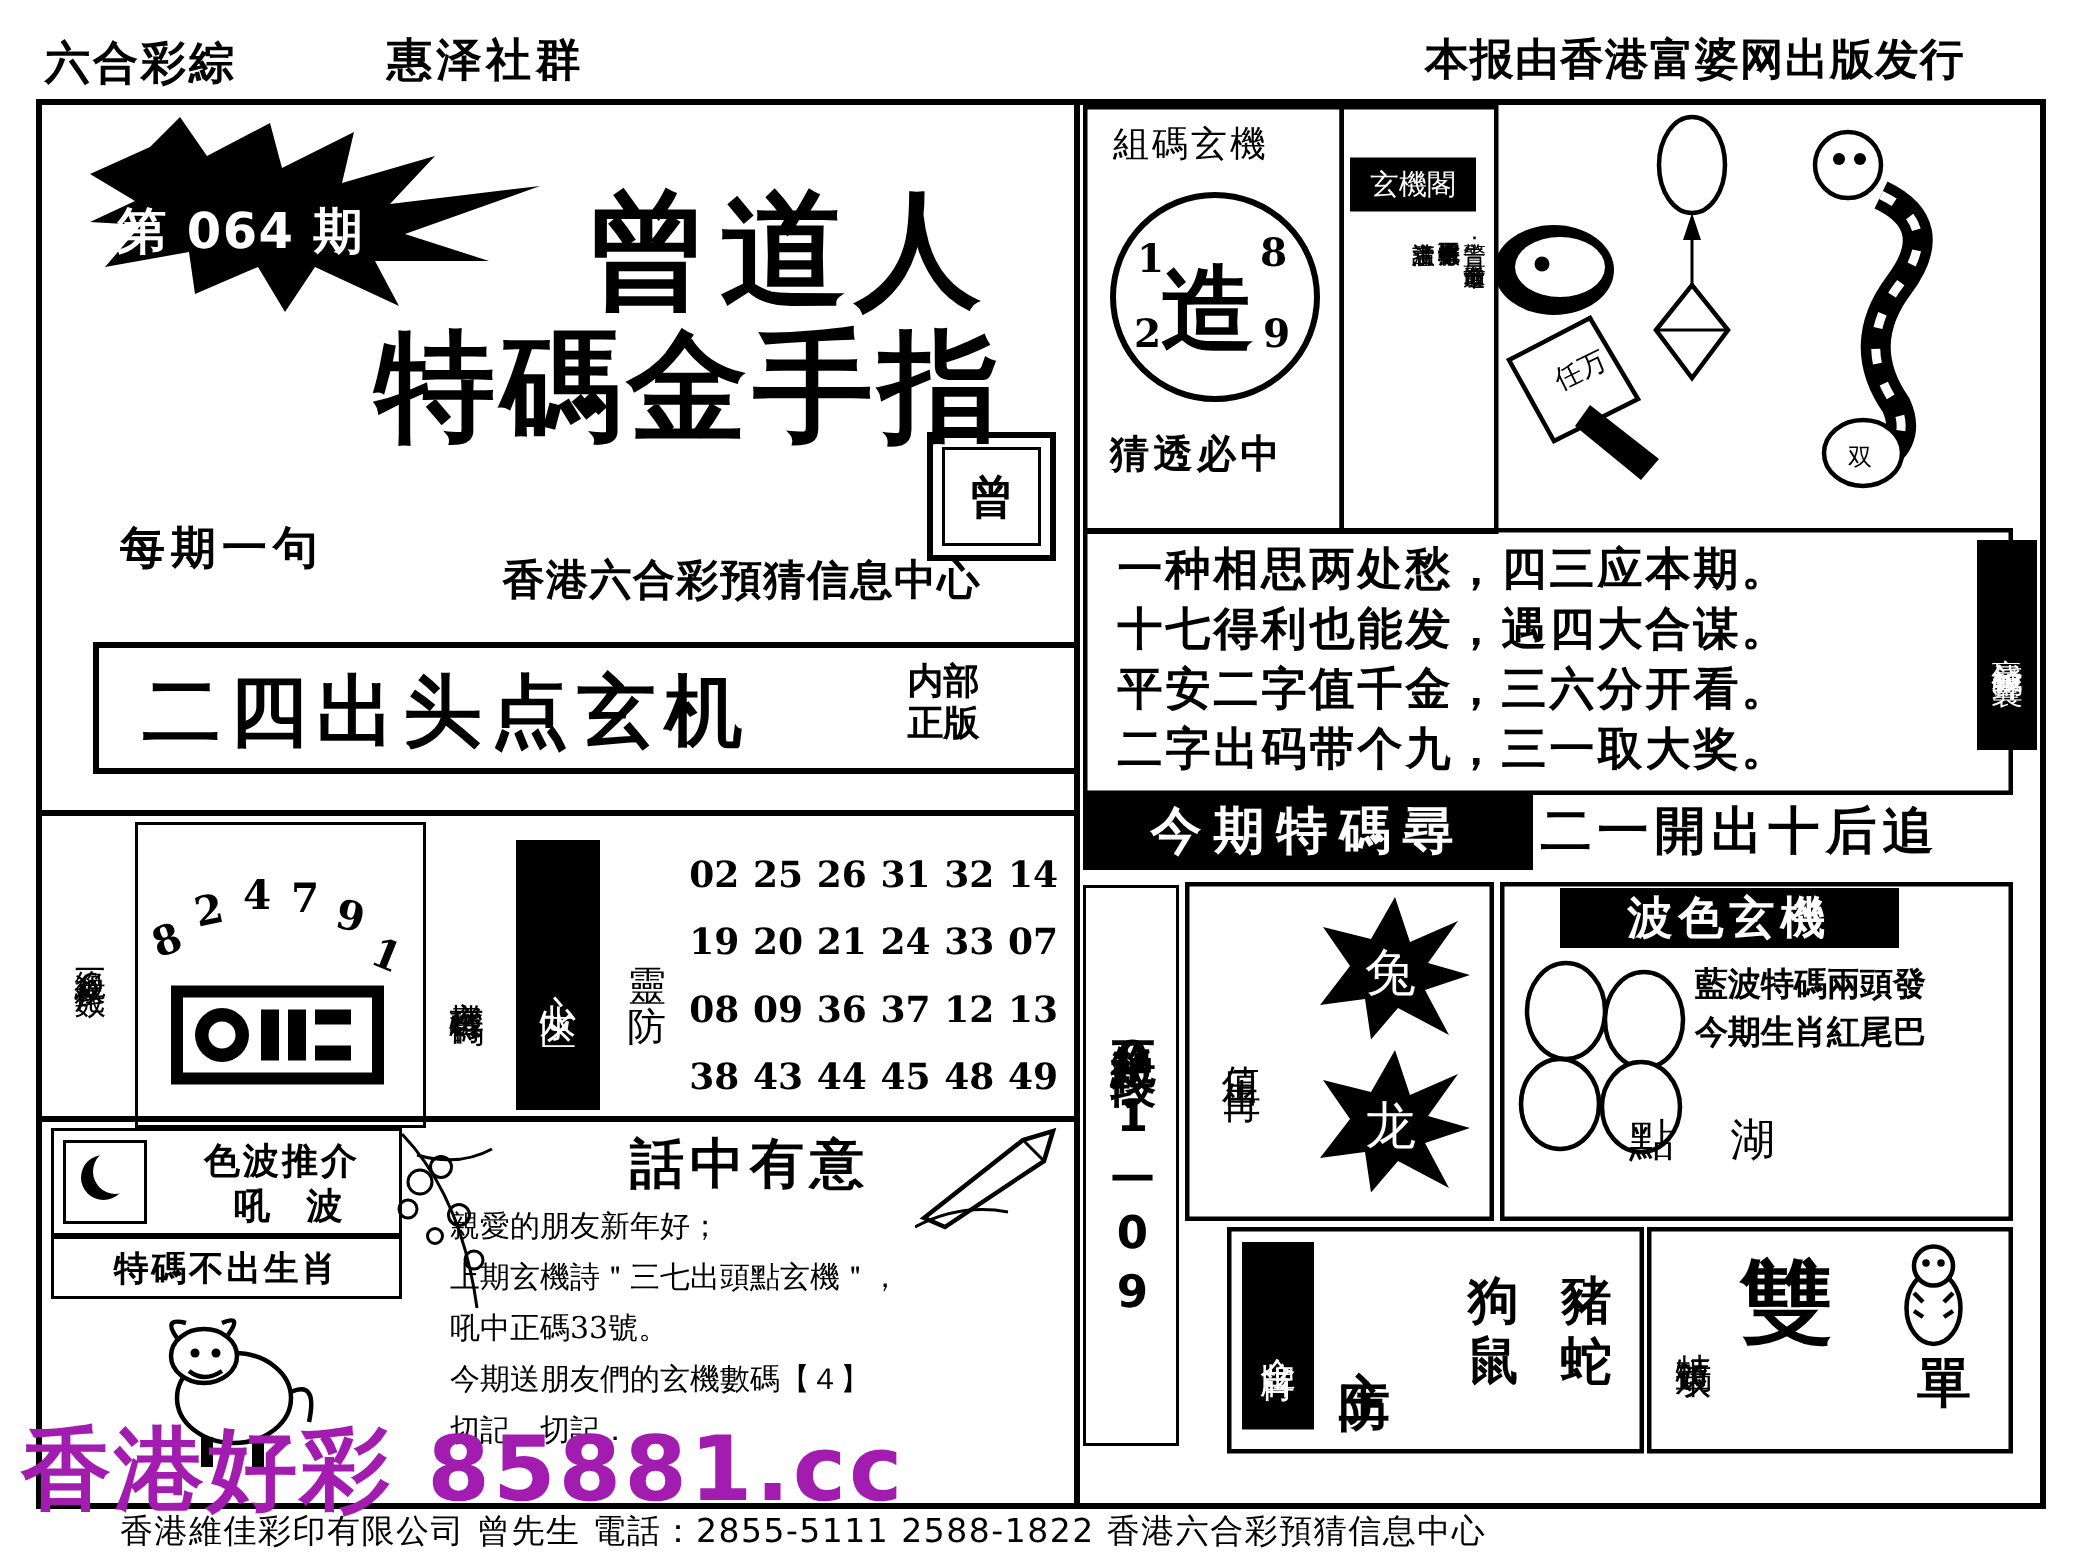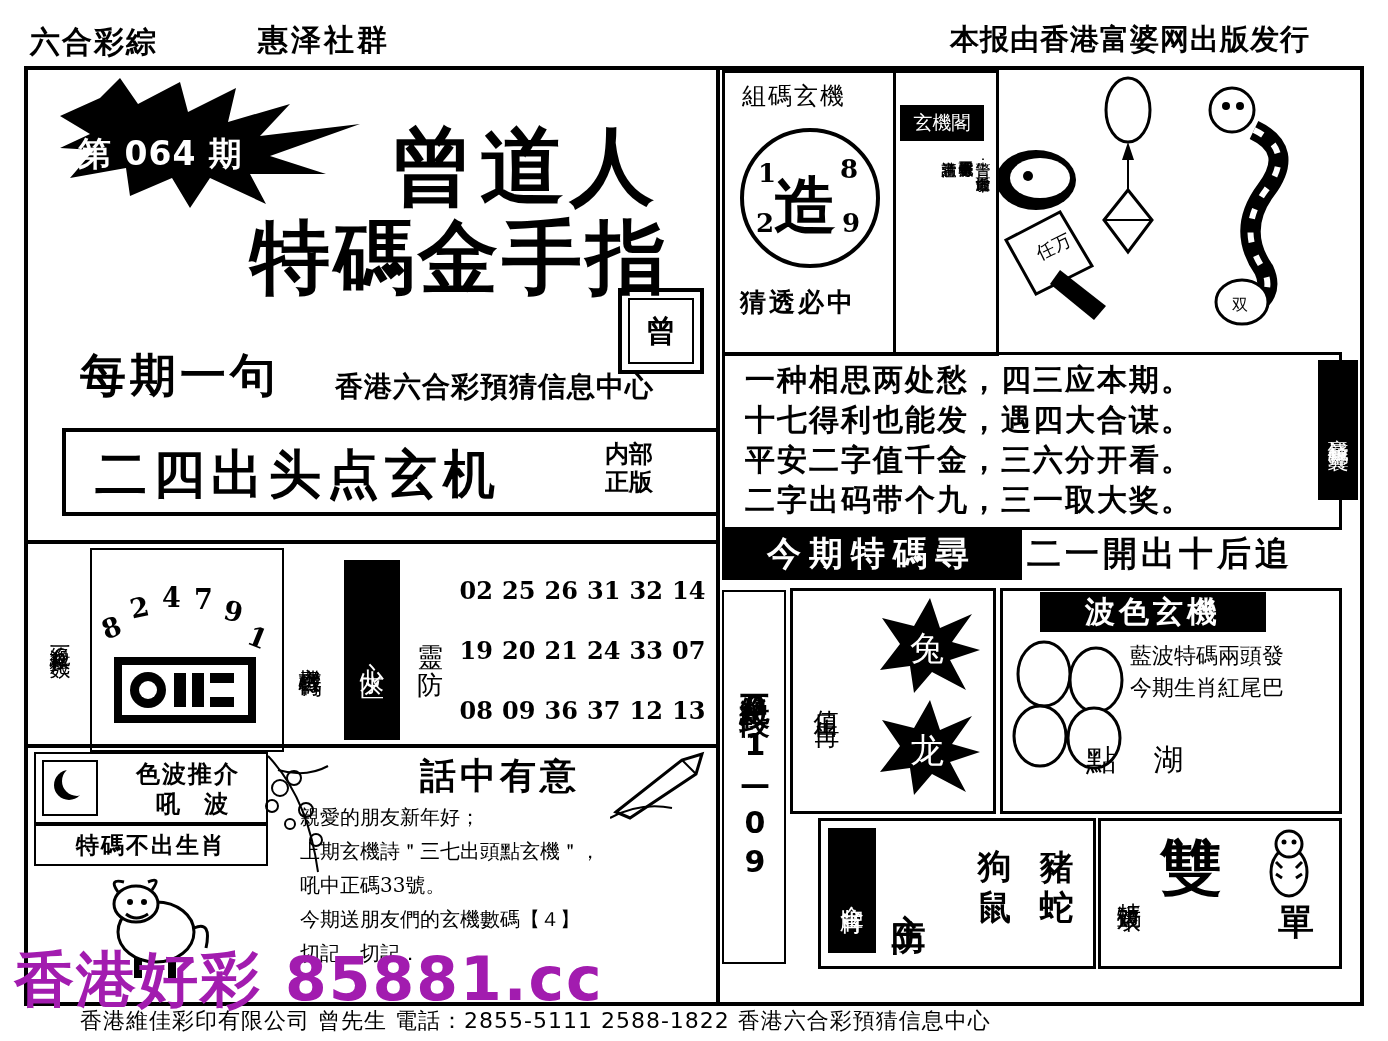--- a/index.html
+++ b/index.html
@@ -19,21 +19,21 @@
   
   #starburst{left:60px;top:78px;width:300px;height:130px;}
   #issue{left:78px;top:132px;font-size:33px;font-weight:bold;color:#fff;letter-spacing:1px;z-index:5;}
   #title1{left:390px;top:110px;font-size:84px;font-weight:bold;letter-spacing:6px;
           font-family:"DejaVu Serif","Liberation Serif",serif;}
   #title2{left:250px;top:205px;font-size:80px;font-weight:bold;letter-spacing:4px;
           font-family:"DejaVu Serif","Liberation Serif",serif;}
   #seal{left:618px;top:288px;width:78px;height:78px;border:4px solid #000;}
   #seal .inner{position:absolute;left:6px;top:6px;right:6px;bottom:6px;border:2px solid #000;
     display:flex;align-items:center;justify-content:center;font-size:30px;font-weight:bold;}
-  #meiqi{left:80px;top:345px;font-size:46px;font-weight:bold;letter-spacing:4px;
+  #meiqi{left:80px;top:345px;font-size:30px;font-weight:bold;letter-spacing:4px;
          font-family:"DejaVu Serif","Liberation Serif",serif;}
   #center-name{left:335px;top:368px;font-size:28px;font-weight:bold;letter-spacing:1px;}
   #bigbox{left:62px;top:428px;width:650px;height:80px;border:4px solid #000;}
   #bigtext{left:95px;top:440px;font-size:52px;font-weight:bold;letter-spacing:6px;
            font-family:"DejaVu Serif","Liberation Serif",serif;}
   #neibu{left:605px;top:440px;font-size:24px;font-weight:bold;line-height:28px;text-align:center;}
   
   #jssw{left:34px;top:552px;width:52px;height:190px;font-size:21px;line-height:26px;text-align:center;padding-top:4px;}
   #numcloud{left:90px;top:548px;width:190px;height:200px;border:2px solid #000;}
   #digits{left:96px;top:578px;width:180px;height:70px;}
@@ -86,21 +86,21 @@
   #jsyd{left:722px;top:590px;width:60px;height:370px;border:2px solid #000;}
   #jsyd .t{writing-mode:vertical-rl;text-orientation:upright;font-size:30px;font-weight:bold;letter-spacing:4px;margin:10px auto;}
   #zrsx-box{left:790px;top:588px;width:200px;height:220px;border:3px solid #000;}
   #zrsx{left:800px;top:598px;width:54px;height:200px;font-size:26px;line-height:30px;text-align:center;}
   #star1{left:880px;top:598px;width:100px;height:95px;}
   #star2{left:880px;top:700px;width:100px;height:95px;}
   #bose-box{left:1000px;top:588px;width:336px;height:220px;border:3px solid #000;}
   #bose{left:1040px;top:592px;width:226px;height:40px;background:#000;color:#fff;font-size:30px;
         font-weight:bold;letter-spacing:4px;}
   #eggs{left:1010px;top:640px;width:120px;height:130px;}
-  #bluetext{left:1130px;top:640px;font-size:22px;line-height:32px;font-weight:normal;
+  #bluetext{left:1130px;top:640px;font-size:22px;line-height:32px;font-weight:bold;
             font-family:"DejaVu Serif",serif;}
   #dianhu{left:1086px;top:740px;font-size:30px;font-weight:normal;letter-spacing:14px;}
   
   #jinpai-box{left:818px;top:818px;width:272px;height:145px;border:3px solid #000;}
   #jinpai{left:828px;top:828px;width:48px;height:125px;background:#000;color:#fff;}
   #jinpai .t{writing-mode:vertical-rl;text-orientation:upright;font-size:24px;margin:6px auto;letter-spacing:3px;}
   #zhufang{left:884px;top:824px;width:50px;height:135px;font-size:36px;line-height:48px;text-align:center;font-weight:bold;}
   #animals{left:940px;top:822px;width:140px;height:140px;font-size:34px;line-height:46px;font-weight:bold;}
   #tmds-box{left:1098px;top:818px;width:238px;height:145px;border:3px solid #000;}
   #tmds{left:1106px;top:824px;width:46px;height:130px;font-size:24px;line-height:30px;text-align:center;}
@@ -197,20 +197,28 @@
       <td>07</td>
     </tr>
     <tr>
       <td>08</td>
       <td>09</td>
       <td>36</td>
       <td>37</td>
       <td>12</td>
       <td>13</td>
     </tr>
+    <tr>
+      <td>38</td>
+      <td>43</td>
+      <td>44</td>
+      <td>45</td>
+      <td>48</td>
+      <td>49</td>
+    </tr>
   </tbody>
     </table>
 </div>
 
 <div class="abs" id="sbtj">
   <div class="lbl">色波推介</div>
   <div class="lbl2">吼  波</div>
 </div>
 <div class="abs" id="moon">
   <div class="m"></div>

